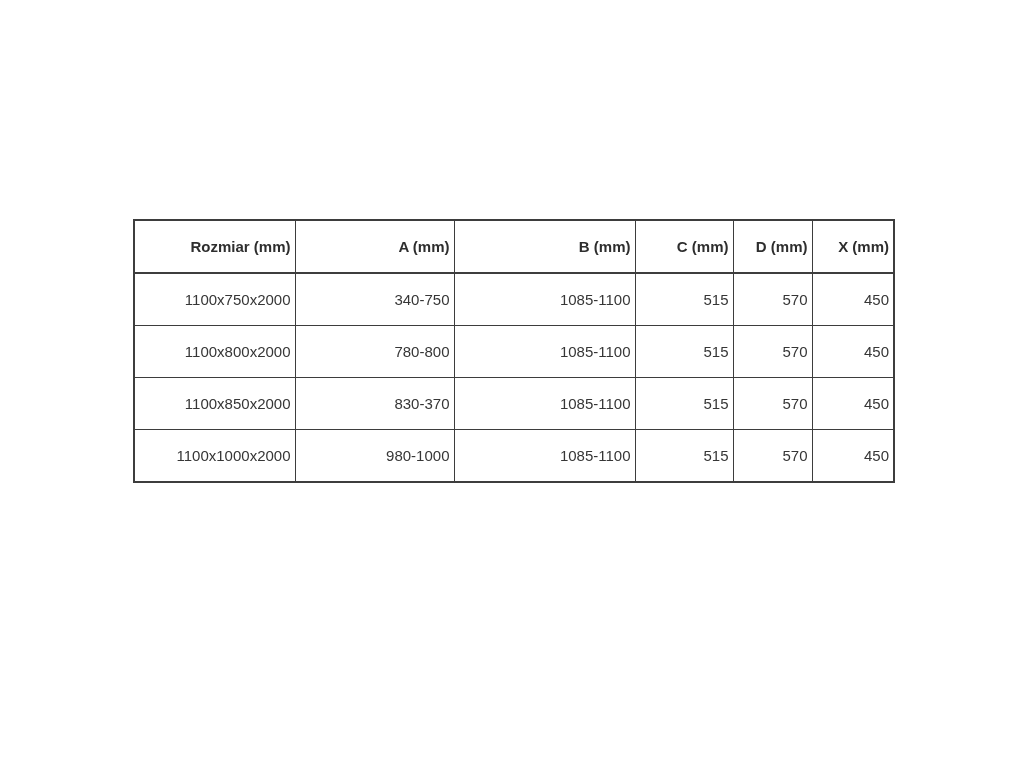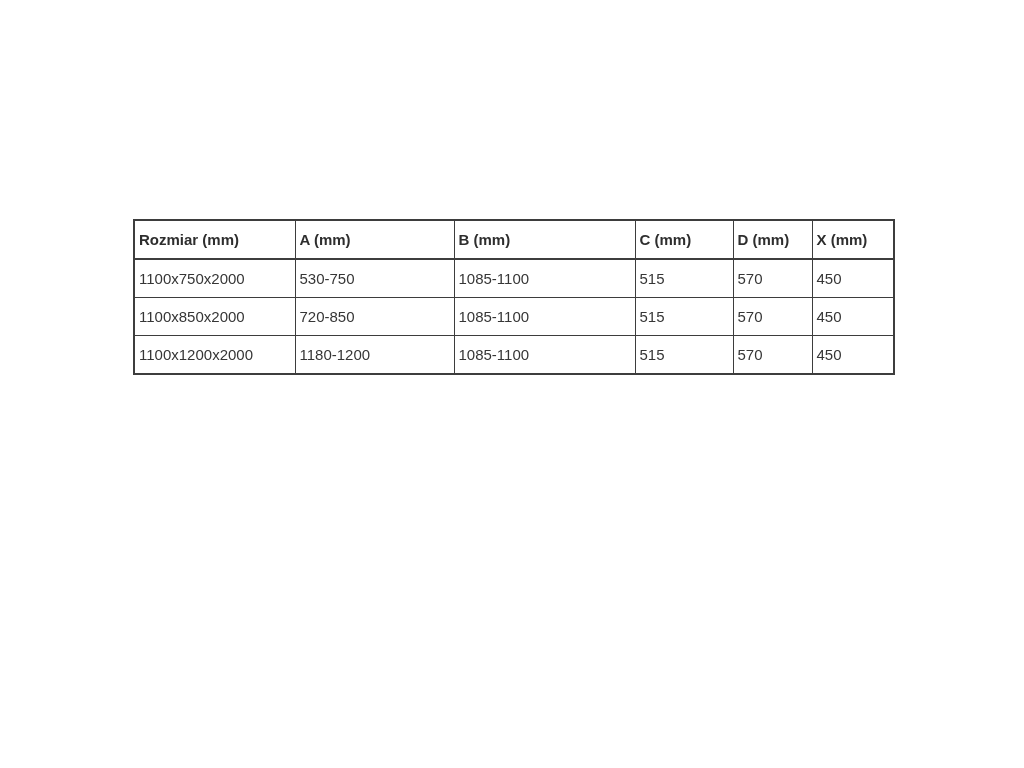--- a/index.html
+++ b/index.html
@@ -22,22 +22,22 @@
   table.spec-table {
     border-collapse: collapse;
     table-layout: fixed;
     border: 2px solid #3d3d3d;
     background: #ffffff;
   }
   table.spec-table th,
   table.spec-table td {
     border: 1px solid #3d3d3d;
     height: 35px;
-    padding: 1px 4px;
-    text-align: left;
+    padding: 8px 4px;
+    text-align: right;
     vertical-align: middle;
     font-size: 15px;
     color: #363636;
     white-space: nowrap;
     overflow: hidden;
   }
   table.spec-table thead th {
     font-weight: bold;
     border-bottom-width: 2px;
     color: #2e2e2e;
@@ -63,43 +63,51 @@
         <th>B (mm)</th>
         <th>C (mm)</th>
         <th>D (mm)</th>
         <th>X (mm)</th>
       </tr>
     </thead>
     <tbody>
 
   <tr>
     <td>1100x750x2000</td>
-    <td>530-750</td>
+    <td>340-750</td>
+    <td>1085-1100</td>
+    <td>515</td>
+    <td>570</td>
+    <td>450</td>
+  </tr>
+
+  <tr>
+    <td>1100x800x2000</td>
+    <td>780-800</td>
+    <td>1085-1100</td>
+    <td>515</td>
+    <td>570</td>
+    <td>450</td>
+  </tr>
+
+  <tr>
+    <td>1100x850x2000</td>
+    <td>830-370</td>
     <td>1085-1100</td>
     <td>515</td>
     <td>570</td>
     <td>450</td>
   </tr>
 
 
   <tr>
-    <td>1100x850x2000</td>
-    <td>720-850</td>
+    <td>1100x1000x2000</td>
+    <td>980-1000</td>
     <td>1085-1100</td>
     <td>515</td>
     <td>570</td>
     <td>450</td>
   </tr>
 
 
-
-
-  <tr>
-    <td>1100x1200x2000</td>
-    <td>1180-1200</td>
-    <td>1085-1100</td>
-    <td>515</td>
-    <td>570</td>
-    <td>450</td>
-  </tr>
 </tbody>
   </table>
 </div>
 
 </body></html>

